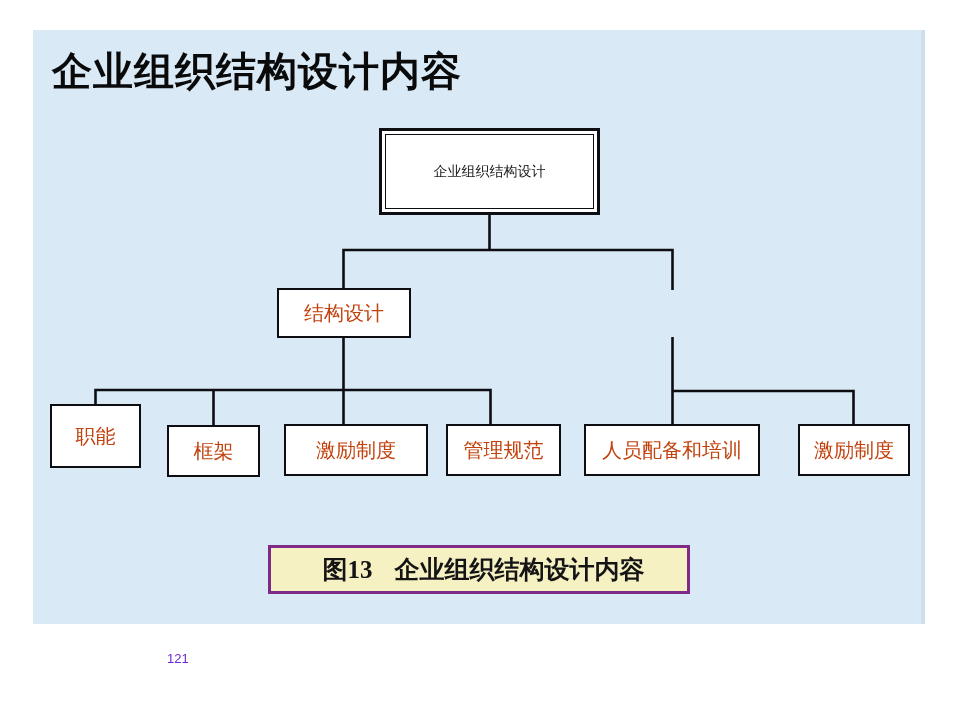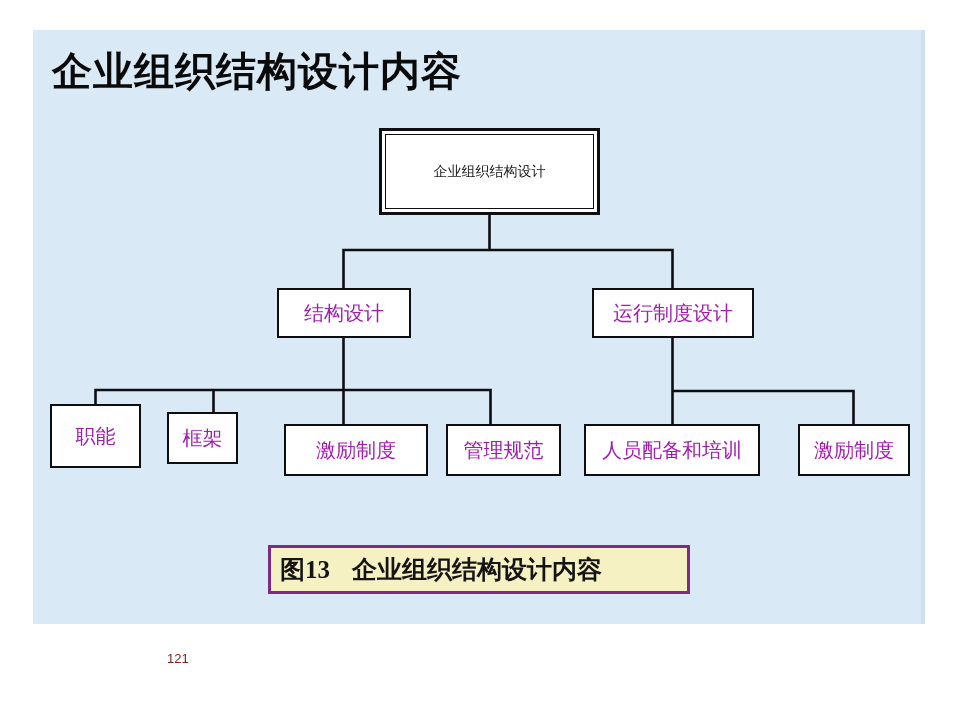--- a/index.html
+++ b/index.html
@@ -24,50 +24,50 @@
   }
   .slide-title{
     position:absolute;left:52px;top:48px;width:520px;
     font-size:40px;font-weight:700;color:#0a0a0a;
     letter-spacing:1px;line-height:1.2;white-space:nowrap;
   }
   svg.connectors{position:absolute;left:0;top:0;width:957px;height:719px;pointer-events:none;}
   .node{
     position:absolute;background:#ffffff;border:2.5px solid var(--box-border);
     display:flex;align-items:center;justify-content:center;
-    font-size:20px;color:#a21caf;white-space:nowrap;
+    font-size:20px;color:#c2410c;white-space:nowrap;
   }
   .node-root{
     left:379px;top:128px;width:221px;height:87px;
     border:3px solid var(--box-border);padding:3px;background:#ffffff;
     position:absolute;
   }
   .node-root-inner{
     width:100%;height:100%;border:1.5px solid var(--box-border);
     display:flex;align-items:center;justify-content:center;
     font-size:14px;color:#1a1a1a;white-space:nowrap;background:#ffffff;
   }
   .n-structure{left:277px;top:288px;width:134px;height:50px;}
   .n-operating{left:592px;top:288px;width:162px;height:50px;}
   .n-functions{left:50px;top:404px;width:91px;height:64px;}
-  .n-framework{left:167px;top:412px;width:71px;height:52px;}
+  .n-framework{left:167px;top:425px;width:93px;height:52px;}
   .n-coordination{left:284px;top:424px;width:144px;height:52px;}
   .n-standards{left:446px;top:424px;width:115px;height:52px;}
   .n-staffing{left:584px;top:424px;width:176px;height:52px;}
   .n-incentive{left:798px;top:424px;width:112px;height:52px;}
   .figure-caption{
     position:absolute;left:268px;top:545px;width:422px;height:49px;
     background:var(--caption-background);border:3px solid var(--caption-border);
-    display:flex;align-items:center;gap:22px;
+    display:flex;align-items:center;justify-content:center;gap:22px;
     font-size:25px;font-weight:700;color:#141414;white-space:nowrap;padding-left:9px;
   }
   .page-number{
     position:absolute;left:167px;top:651px;
     font-family:"Liberation Sans","DejaVu Sans",sans-serif;
-    font-size:13px;color:#7f1d1d;
+    font-size:13px;color:#6d28d9;
   }
 </style>
 </head>
 <body>
 
 <div class="page">
 
   <div class="slide"></div>
 
   <div class="slide-title">企业组织结构设计内容</div>
@@ -86,21 +86,20 @@
              M672.5 391 L853.5 391
              M853.5 389.7 L853.5 426" fill="none" stroke="#0d0d12" stroke-width="2.6"></path>
   </svg>
 
   <div class="node-root">
     <div class="node-root-inner">企业组织结构设计</div>
   </div>
 
   <div class="node n-structure">结构设计</div>
 
-  <div class="node n-operating">运行制度设计</div>
 
   <div class="node n-functions">职能</div>
 
   <div class="node n-framework">框架</div>
 
   <div class="node n-coordination">激励制度</div>
 
   <div class="node n-standards">管理规范</div>
 
   <div class="node n-staffing">人员配备和培训</div>

